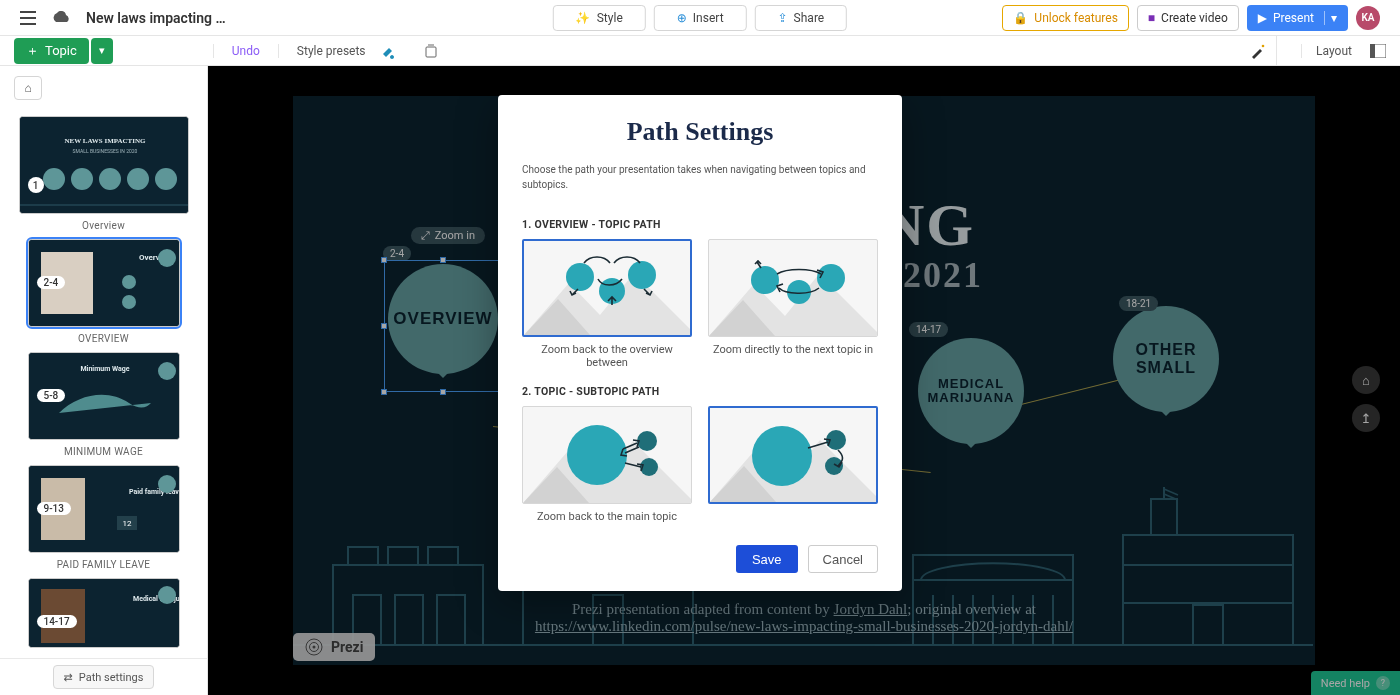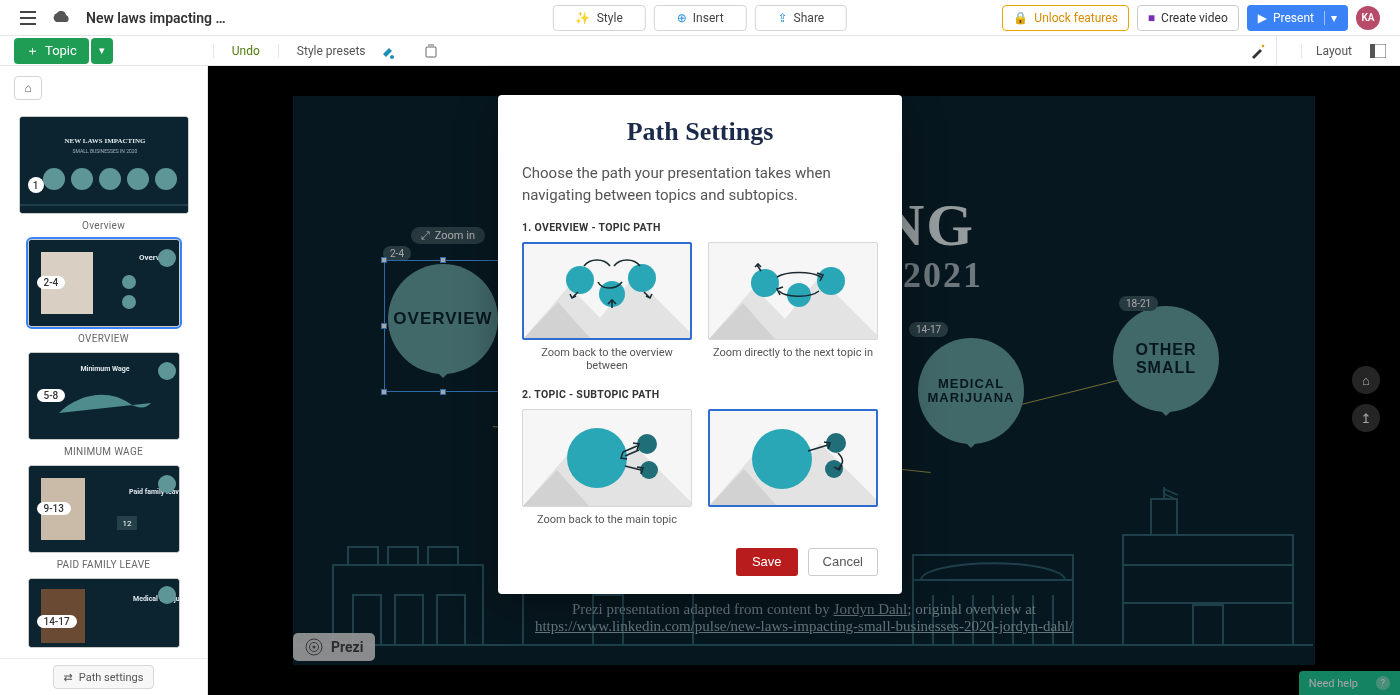--- a/index.html
+++ b/index.html
@@ -16,21 +16,21 @@
   .btn-unlock{border-color:#e6a700;color:#d88c00;background:#fff}
   .btn-video{border-color:#ccc;color:#333;background:#fff}
   .btn-present{background:#3b82f6;color:#fff}
   .btn-present .carat{border-left:1px solid rgba(255,255,255,.5);padding-left:6px;margin-left:4px}
   .avatar{width:24px;height:24px;border-radius:50%;background:#b84a6a;color:#fff;font-size:10px;font-weight:600;display:flex;align-items:center;justify-content:center}
   
   .toolbar{height:30px;border-bottom:1px solid #e5e5e5;display:flex;align-items:center}
   .topic-btn{margin-left:14px;background:#1f9d55;color:#fff;height:26px;border-radius:4px;padding:0 12px;font-size:13px;display:flex;align-items:center;gap:6px}
   .topic-caret{background:#1f9d55;color:#fff;height:26px;border-radius:4px;width:22px;display:flex;align-items:center;justify-content:center;margin-left:2px;font-size:11px}
   .tool-right{display:flex;align-items:center;gap:24px;margin-left:auto}
-  .undo{border-left:1px solid #e5e5e5;padding-left:18px;margin-left:100px;color:#4d7c0f;font-size:12px}
+  .undo{border-left:1px solid #e5e5e5;padding-left:18px;margin-left:100px;color:#8b5cf6;font-size:12px}
   .presets{border-left:1px solid #e5e5e5;padding-left:18px;margin-left:18px;font-size:12px;color:#555}
   .brush{margin-left:14px;color:#1f8db8}
   .eraser{margin-left:28px;color:#666}
   .layout{font-size:12px;color:#555;padding-right:8px}
   .layout-wrap{display:flex;align-items:center;gap:10px;padding:0 14px;border-left:1px solid #e5e5e5;height:100%}
   
   .body{display:flex;height:calc(695px - 66px)}
   .sidebar{width:208px;border-right:1px solid #e5e5e5;display:flex;flex-direction:column;background:#fff}
   .home-chip{margin:10px 0 0 14px;width:28px;height:24px;border:1px solid #d5d5d5;border-radius:4px;display:flex;align-items:center;justify-content:center;font-size:12px;color:#555}
   .thumbs{flex:1;overflow:hidden;padding:8px 8px 0 8px}
@@ -57,35 +57,35 @@
   .sel-frame i.bl{left:-4px;bottom:-4px}.sel-frame i.br{right:-4px;bottom:-4px}
   .sel-frame i.ml{left:-4px;top:calc(50% - 3px)}.sel-frame i.mr{right:-4px;top:calc(50% - 3px)}
   .sel-frame i.mt{top:-4px;left:calc(50% - 3px)}.sel-frame i.mb{bottom:-4px;left:calc(50% - 3px)}
   .zoom-pill{position:absolute;background:#3b5660;color:#fff;border-radius:12px;font-size:11px;padding:2px 10px;display:flex;align-items:center;gap:5px}
   .skyline{position:absolute;left:0;right:0;bottom:0;height:180px}
   .credit{position:absolute;left:0;right:0;bottom:30px;text-align:center;color:#9cb6bf;font-family:Georgia,serif;font-size:15px}
   .credit a{color:#9cb6bf;text-decoration:underline}
   .prezi-badge{position:absolute;left:85px;bottom:34px;background:rgba(230,230,230,.92);border-radius:5px;padding:5px 12px;display:flex;align-items:center;gap:8px;font-weight:700;color:#444;font-size:14px}
   .float-col{position:absolute;right:20px;top:300px;display:flex;flex-direction:column;gap:10px}
   .fab{width:28px;height:28px;border-radius:50%;background:#3a3a3a;color:#fff;display:flex;align-items:center;justify-content:center;font-size:13px}
-  .help-pill{position:absolute;right:0;bottom:0;background:#20c997;color:#fff;font-size:11px;padding:5px 10px;border-radius:4px 0 0 0;display:flex;align-items:center;gap:18px}
+  .help-pill{position:absolute;right:0;bottom:0;background:#20c997;color:#fff;font-size:11px;padding:5px 10px;border-radius:4px 0 0 0;display:flex;align-items:center;gap:6px}
   
   .scrim{position:absolute;inset:0;background:rgba(0,0,0,.35);pointer-events:none}
   .modal{position:absolute;left:498px;top:95px;width:404px;background:#fff;border-radius:4px;box-shadow:0 10px 40px rgba(0,0,0,.35);padding:22px 24px 18px 24px}
   .modal h1{margin:0 0 16px 0;text-align:center;font-family:Georgia,'Times New Roman',serif;font-weight:600;font-size:26px;color:#1b2a4a}
-  .modal p.desc{margin:0 0 14px 0;font-size:15px;color:#555;line-height:1.45}
+  .modal p.desc{margin:0 0 26px 0;font-size:10px;color:#555;line-height:1.45}
   .modal .sec-label{font-size:10.5px;font-weight:700;color:#333;letter-spacing:.3px;margin:2px 0 8px 0}
   .opt-row{display:flex;gap:16px}
   .opt{flex:1}
   .opt .card{border:1px solid #d7d7d7;border-radius:2px;height:98px;position:relative;overflow:hidden;background:#f6f6f6}
   .opt.sel .card{border:2px solid #2f6bd0}
   .opt .cap{font-size:11px;color:#555;text-align:center;margin-top:6px}
   .mtn{position:absolute;bottom:0;left:0;right:0;height:70px}
   .actions{display:flex;justify-content:flex-end;gap:10px;margin-top:22px}
-  .btn-save{background:#b91c1c;color:#fff;border:none;height:28px;padding:0 16px;border-radius:3px;font-size:13px}
+  .btn-save{background:#1d4ed8;color:#fff;border:none;height:28px;padding:0 16px;border-radius:3px;font-size:13px}
   .btn-cancel{background:#fff;color:#555;border:1px solid #ccc;height:28px;padding:0 14px;border-radius:3px;font-size:13px}
   svg{display:block}
   .ic{display:inline-flex}
   .line{position:absolute;background:#b0a44f;height:1px;transform-origin:left center}
 </style>
 </head>
 <body>
 
 <div class="menubar">
   <div class="left">

